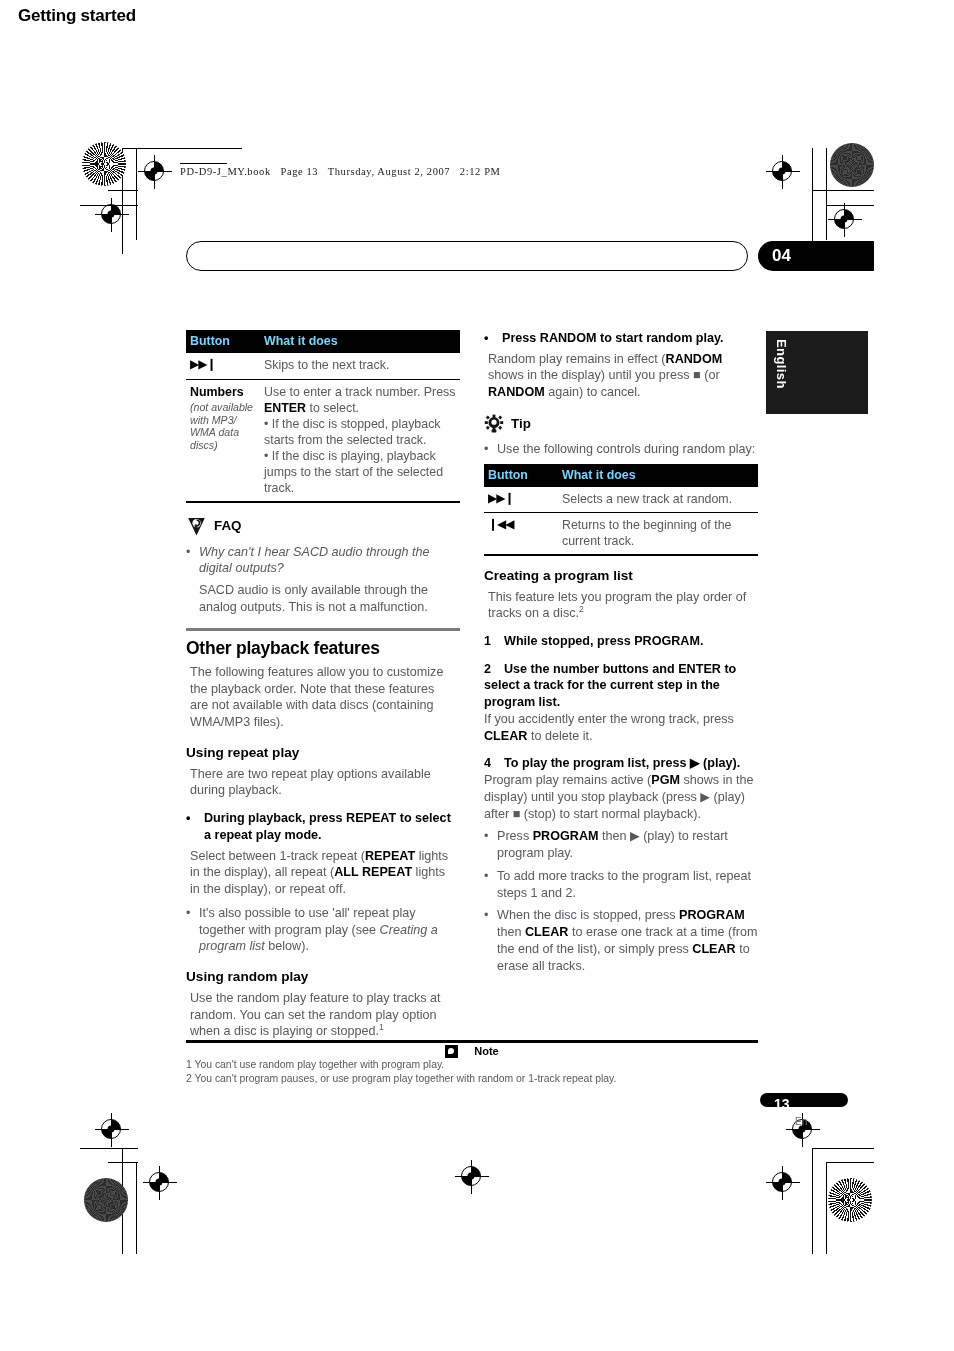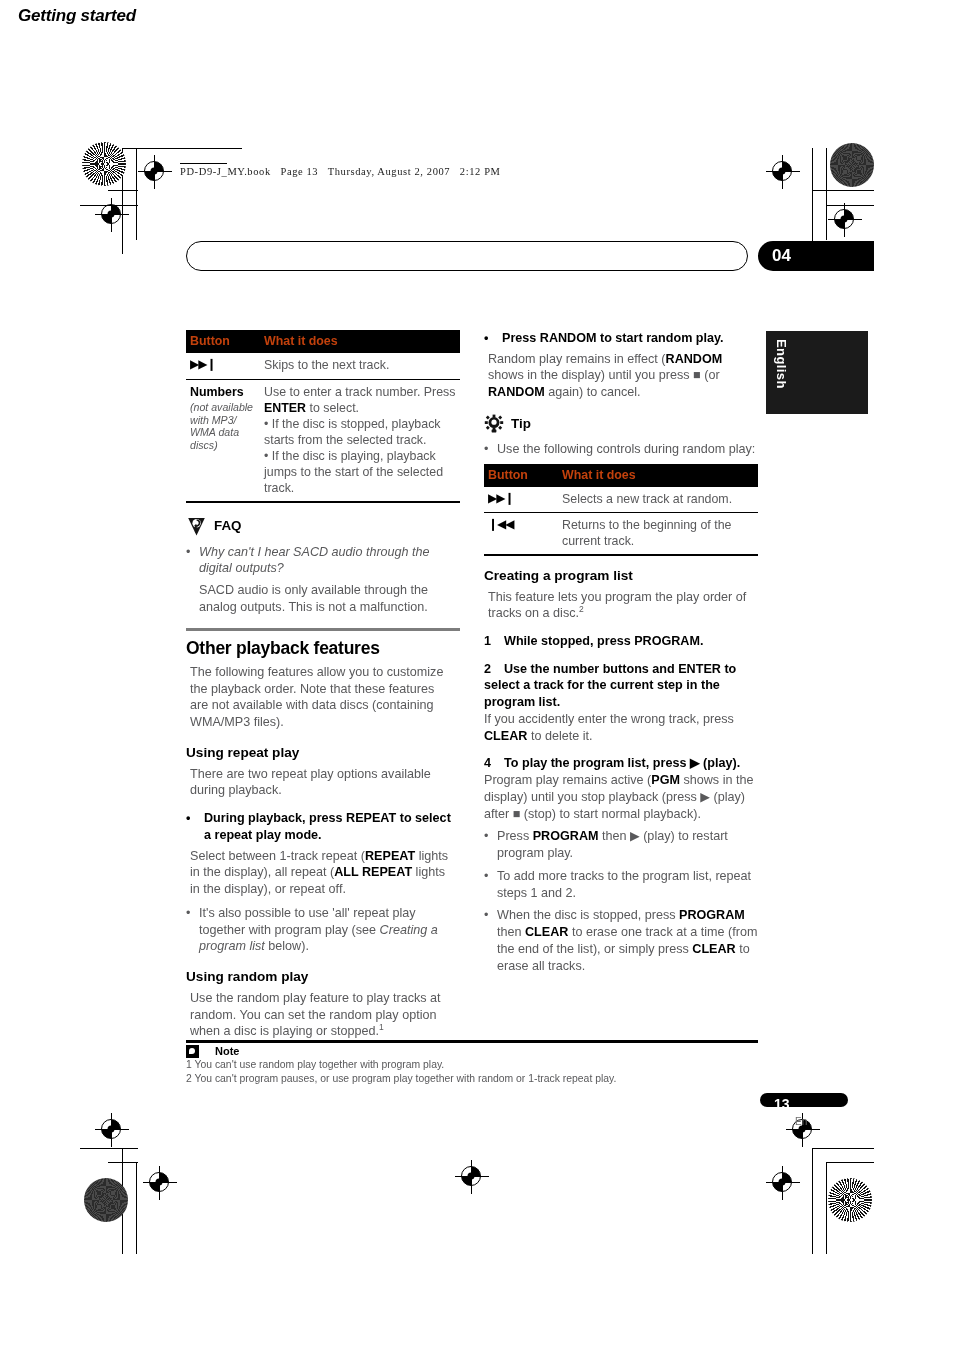--- a/index.html
+++ b/index.html
@@ -91,21 +91,20 @@
     border-radius: 15px;
     box-sizing: border-box;
   }
   .runhead-title {
     position: absolute;
     left: 18px;
     top: 6px;
     font-size: 17px;
     font-weight: bold;
     letter-spacing: -0.2px;
-    font-style: italic;
   }
   .chapnum {
     position: absolute;
     left: 758px;
     top: 241px;
     width: 116px;
     height: 30px;
     background: #000;
     border-radius: 15px 0 0 15px;
   }
@@ -226,21 +225,21 @@
   sup { font-size: 8.5px; vertical-align: super; line-height: 0; }
 
   
   table.btbl {
     width: 100%;
     border-collapse: collapse;
     font-size: 12.4px;
   }
   table.btbl th {
     background: #000;
-    color: #c2410c;
+    color: #7dd3fc;
     text-align: left;
     font-weight: bold;
     font-size: 12.4px;
     padding: 3px 4px 4px 4px;
   }
   table.btbl td {
     color: #59595b;
     vertical-align: top;
     padding: 4px 4px 5px 4px;
     line-height: 1.3;
@@ -287,20 +286,21 @@
     left: 186px;
     top: 1040px;
     width: 572px;
   }
   .note-rule { height: 2.6px; background: #000; }
   .note-head {
     display: flex;
     align-items: center;
     gap: 16px;
     margin-top: 2px;
+    justify-content: center;
   }
   .note-head .label { font-size: 11px; font-weight: bold; color: #000; }
   .icon-note {
     width: 13px; height: 13px;
     background: #000;
     position: relative;
     flex: 0 0 13px;
   }
   .icon-note::after {
     content: "";

